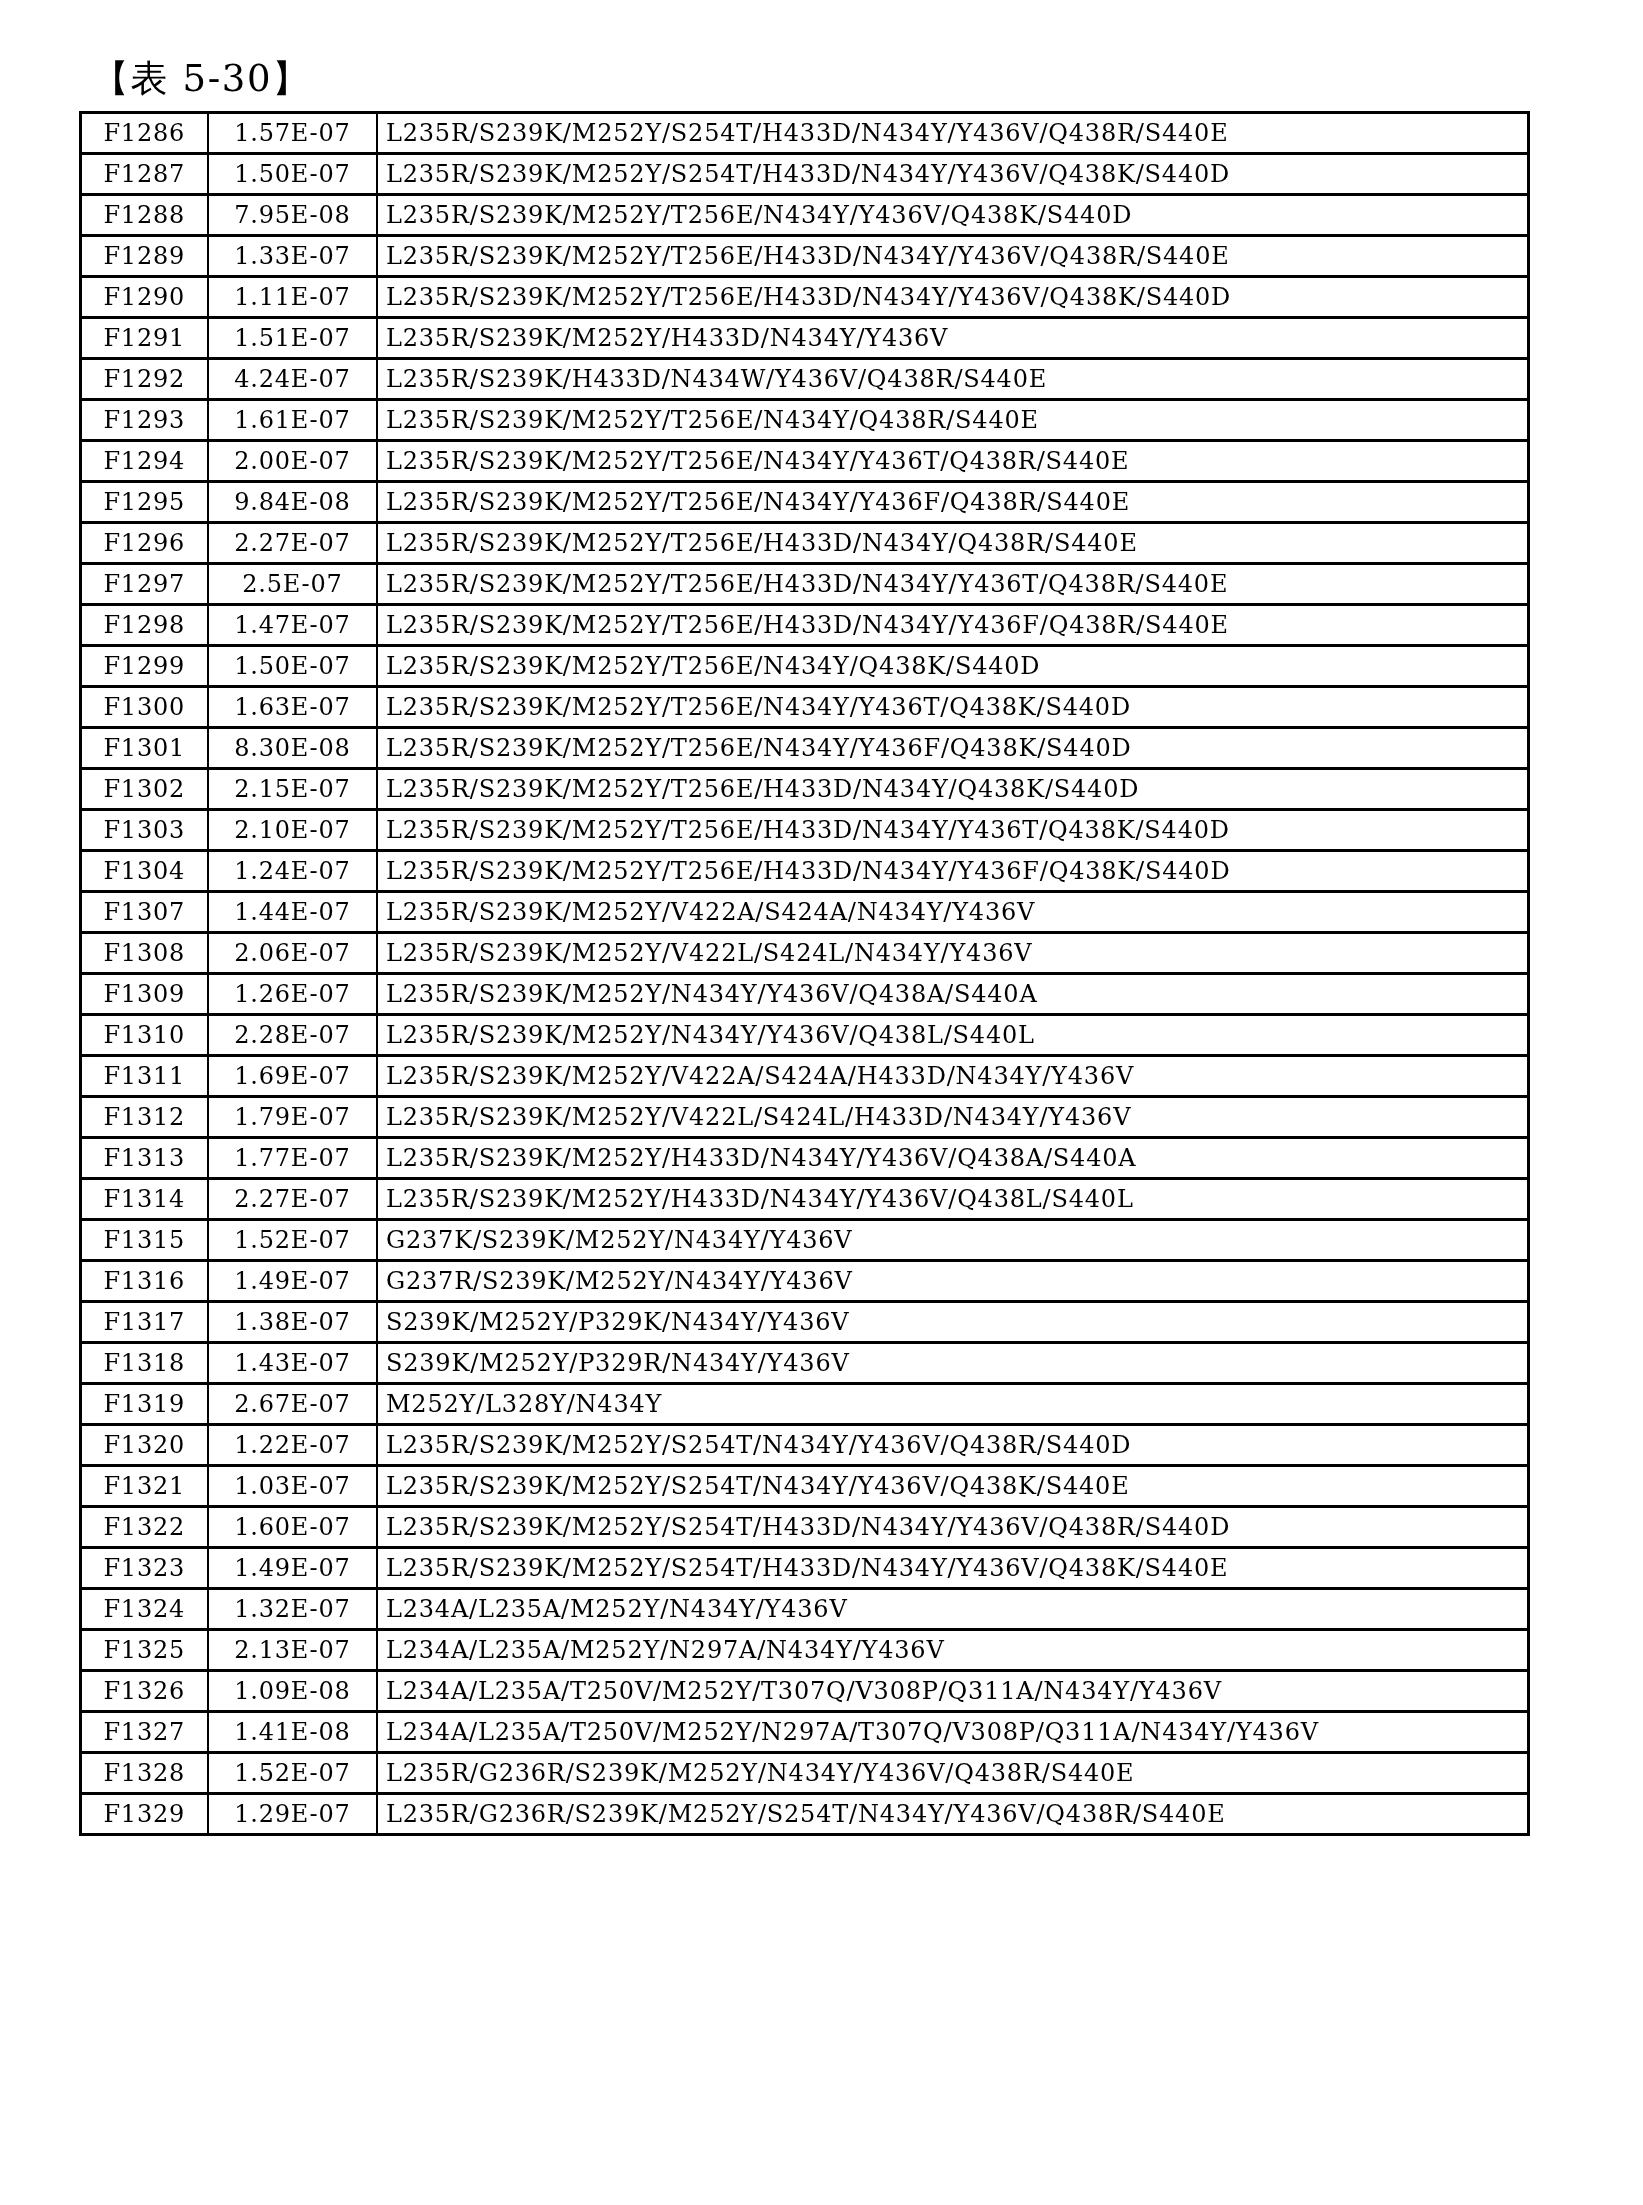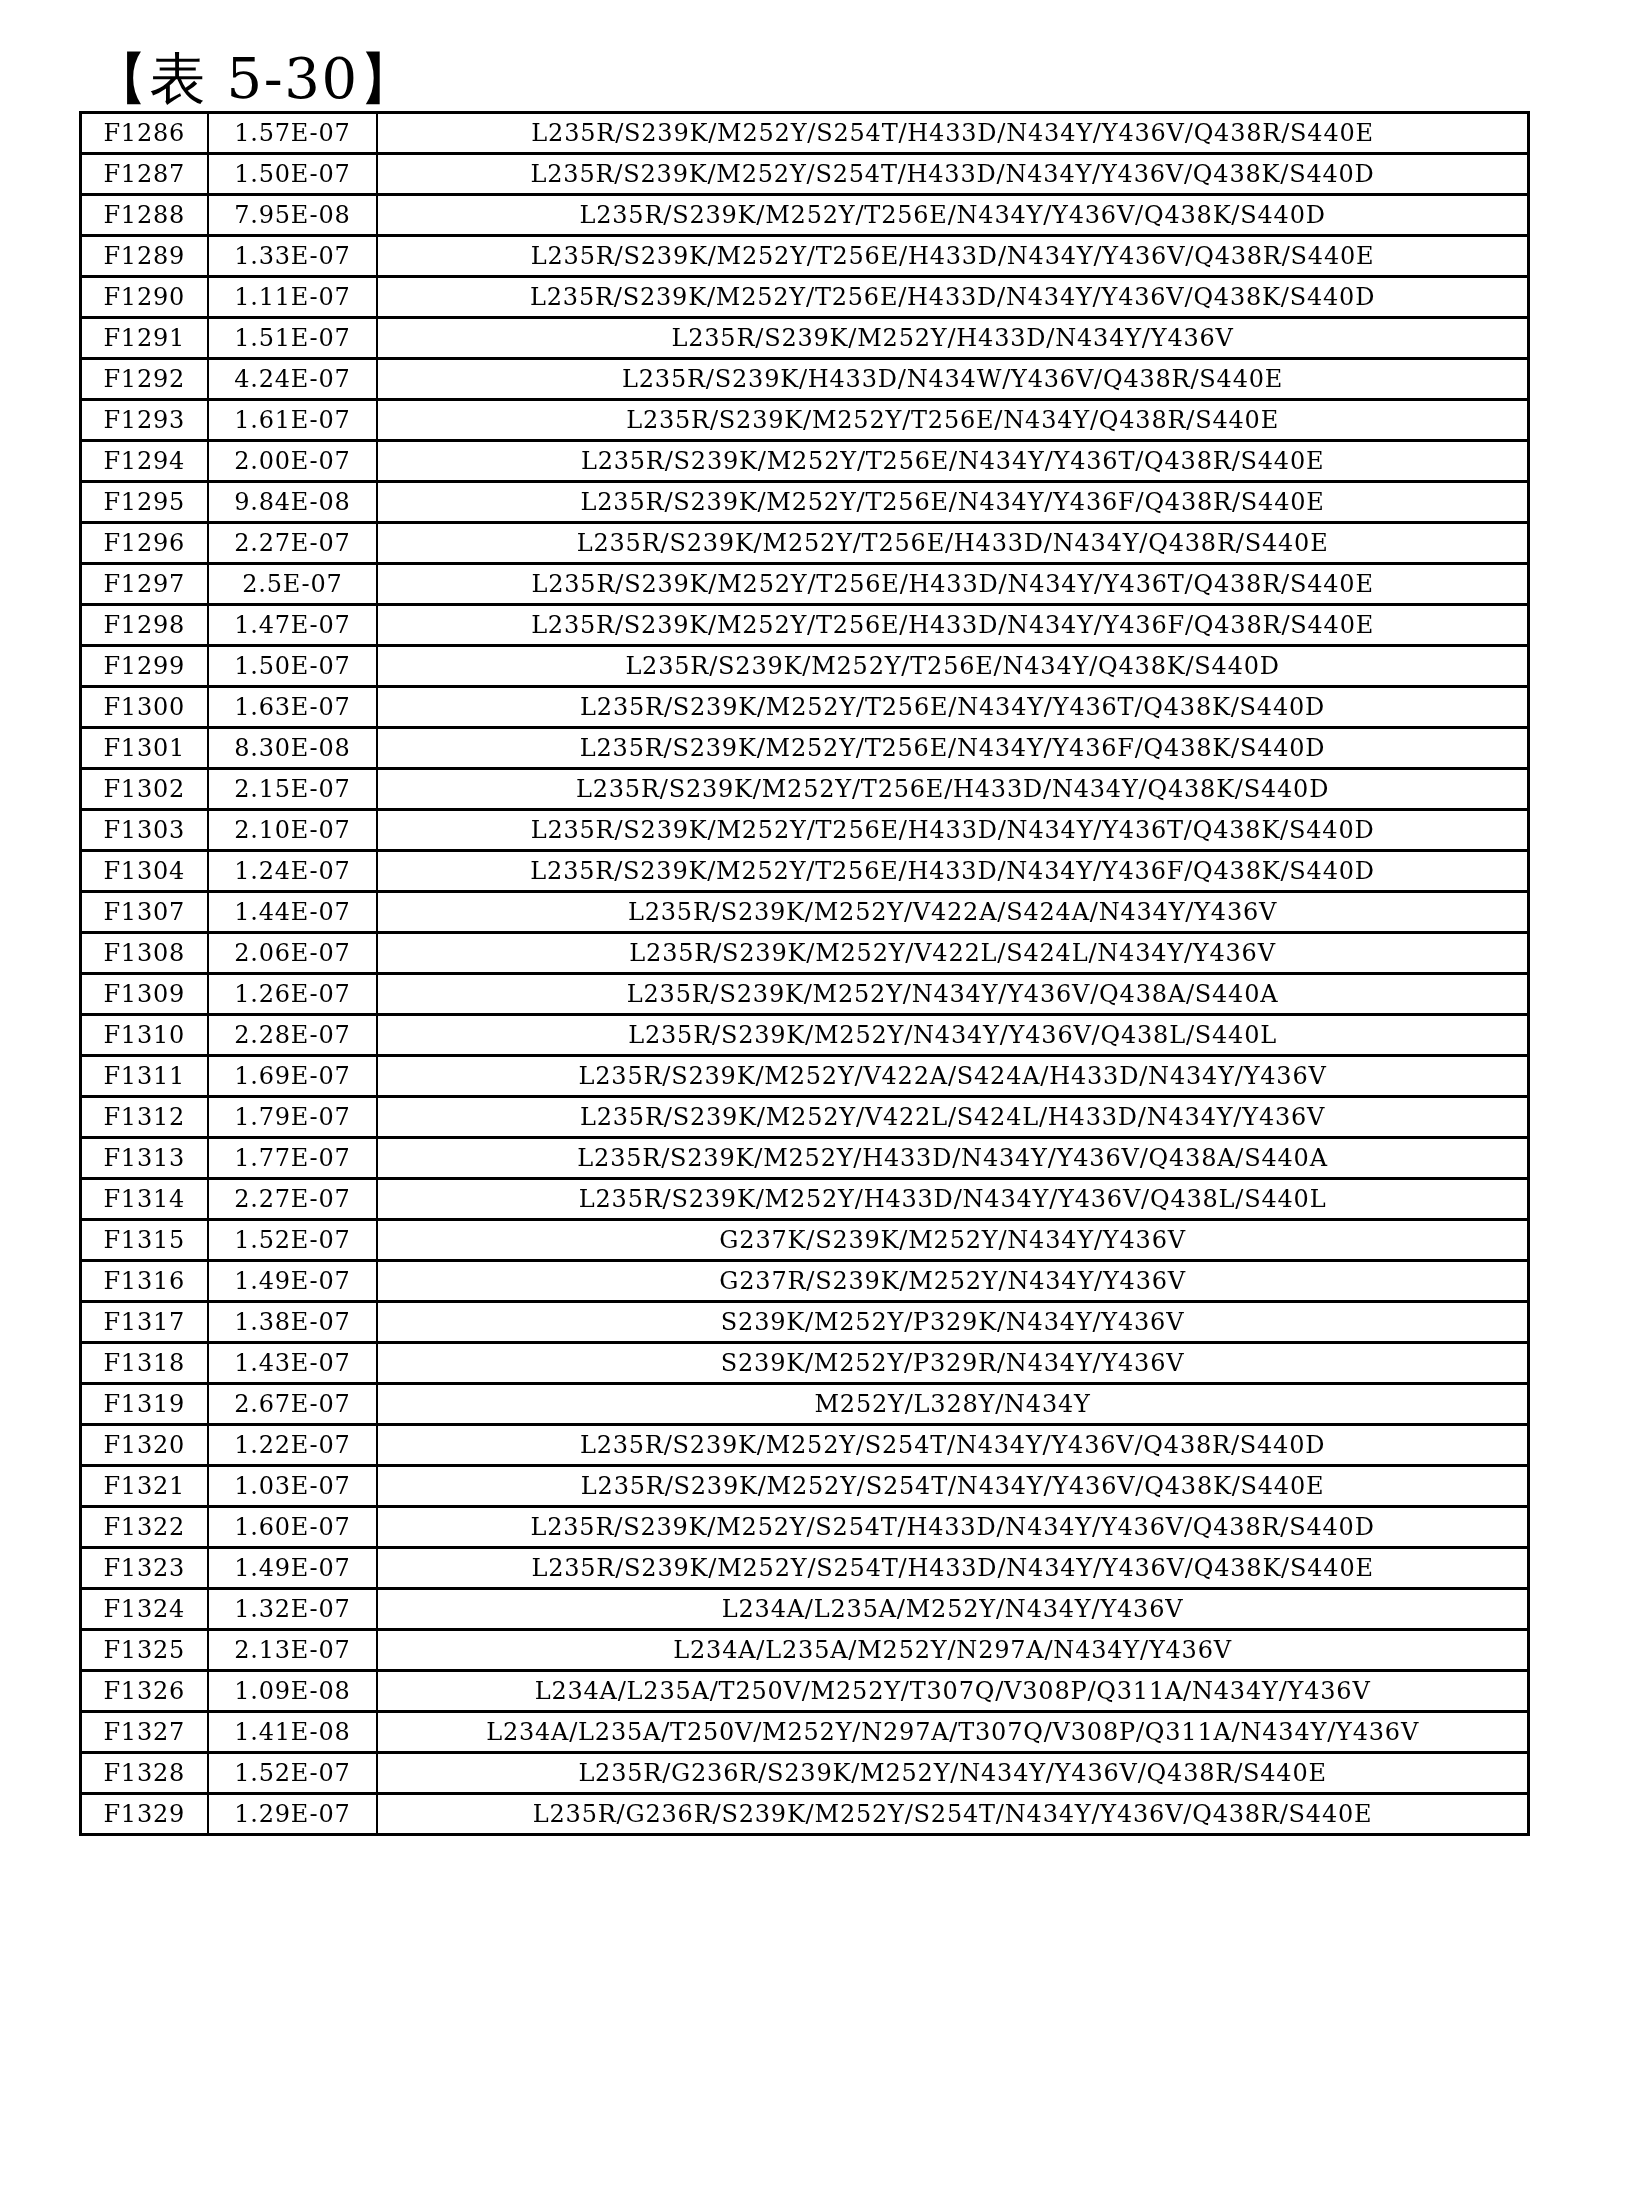--- a/index.html
+++ b/index.html
@@ -1,29 +1,29 @@
 <!DOCTYPE html>
 <html style="font-size:12.5px"><head>
 <meta charset="utf-8">
 <style>
   html, body { margin:0; padding:0; background:#ffffff; }
   body { width:1644px; height:2205px; position:relative; overflow:hidden;
          font-family:"DejaVu Serif","Liberation Serif",serif; color:#000; }
-  .title { position:absolute; left:92px; top:51px; font-size:56px; line-height:56px;
+  .title { position:absolute; left:92px; top:51px; font-size:37px; line-height:56px;
            font-family:"DejaVu Serif","Liberation Serif",serif; letter-spacing:1.6px; }
   table.data { position:absolute; left:79px; top:111px; width:1451px;
                border-collapse:collapse; table-layout:fixed;
                border:3.1px solid #000;padding-left:43px; }
   table.data td { border-left:2.3px solid #000; border-right:2.3px solid #000;
                   border-top:3.1px solid #000; border-bottom:3.1px solid #000;
                   height:38px; padding:0 7.8px; font-size:24px; line-height:38px;
                   white-space:nowrap; overflow:hidden; letter-spacing:0.8px; }
   td.c-id { width:109px; text-align:center; }
   td.c-val { width:152px; text-align:center; }
-  td.c-mut { text-align:center; padding-left:9.3px; }
+  td.c-mut { text-align:left; padding-left:9.3px; }
 </style>
 </head>
 <body>
 
 <div class="title">【表 5-30】</div>
 
 <table class="data">
   <tbody id="tbody">
       <tr>
         <td class="c-id">F1286</td>

